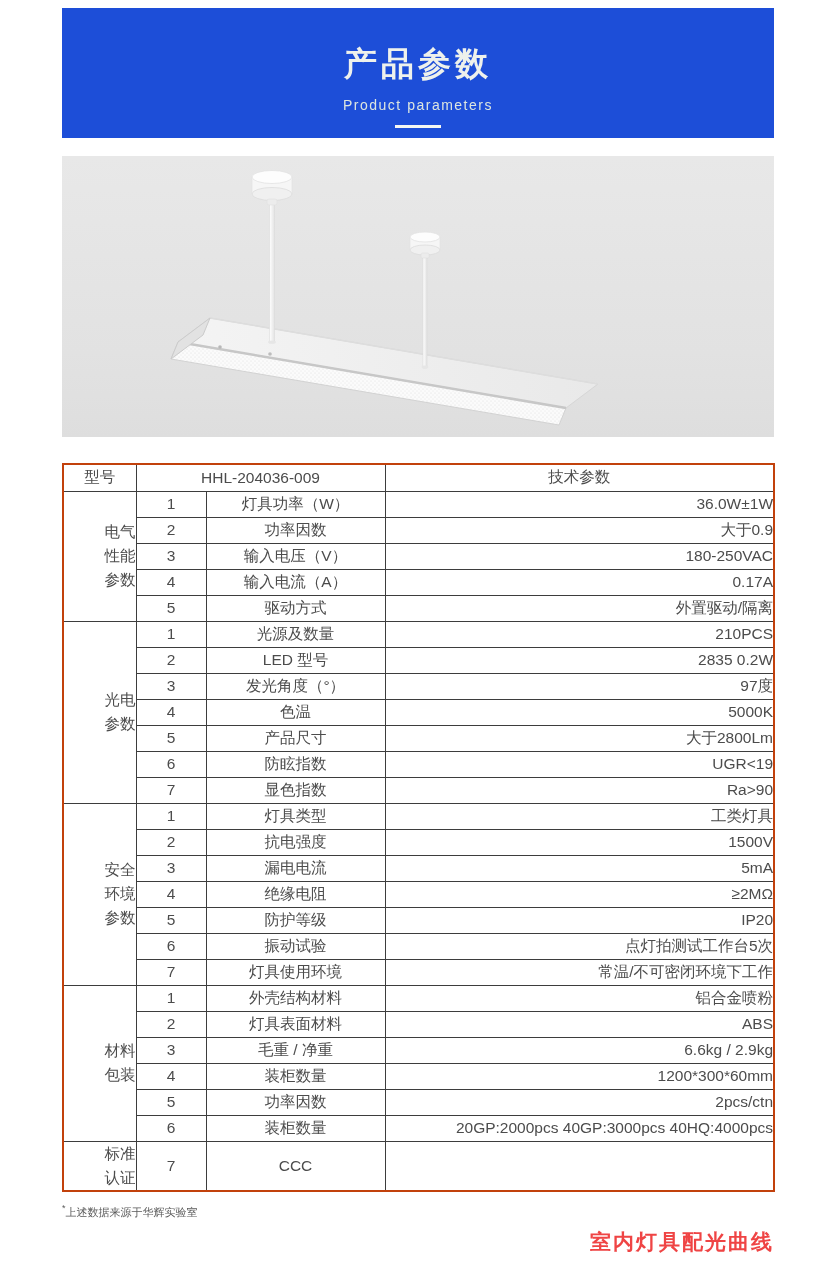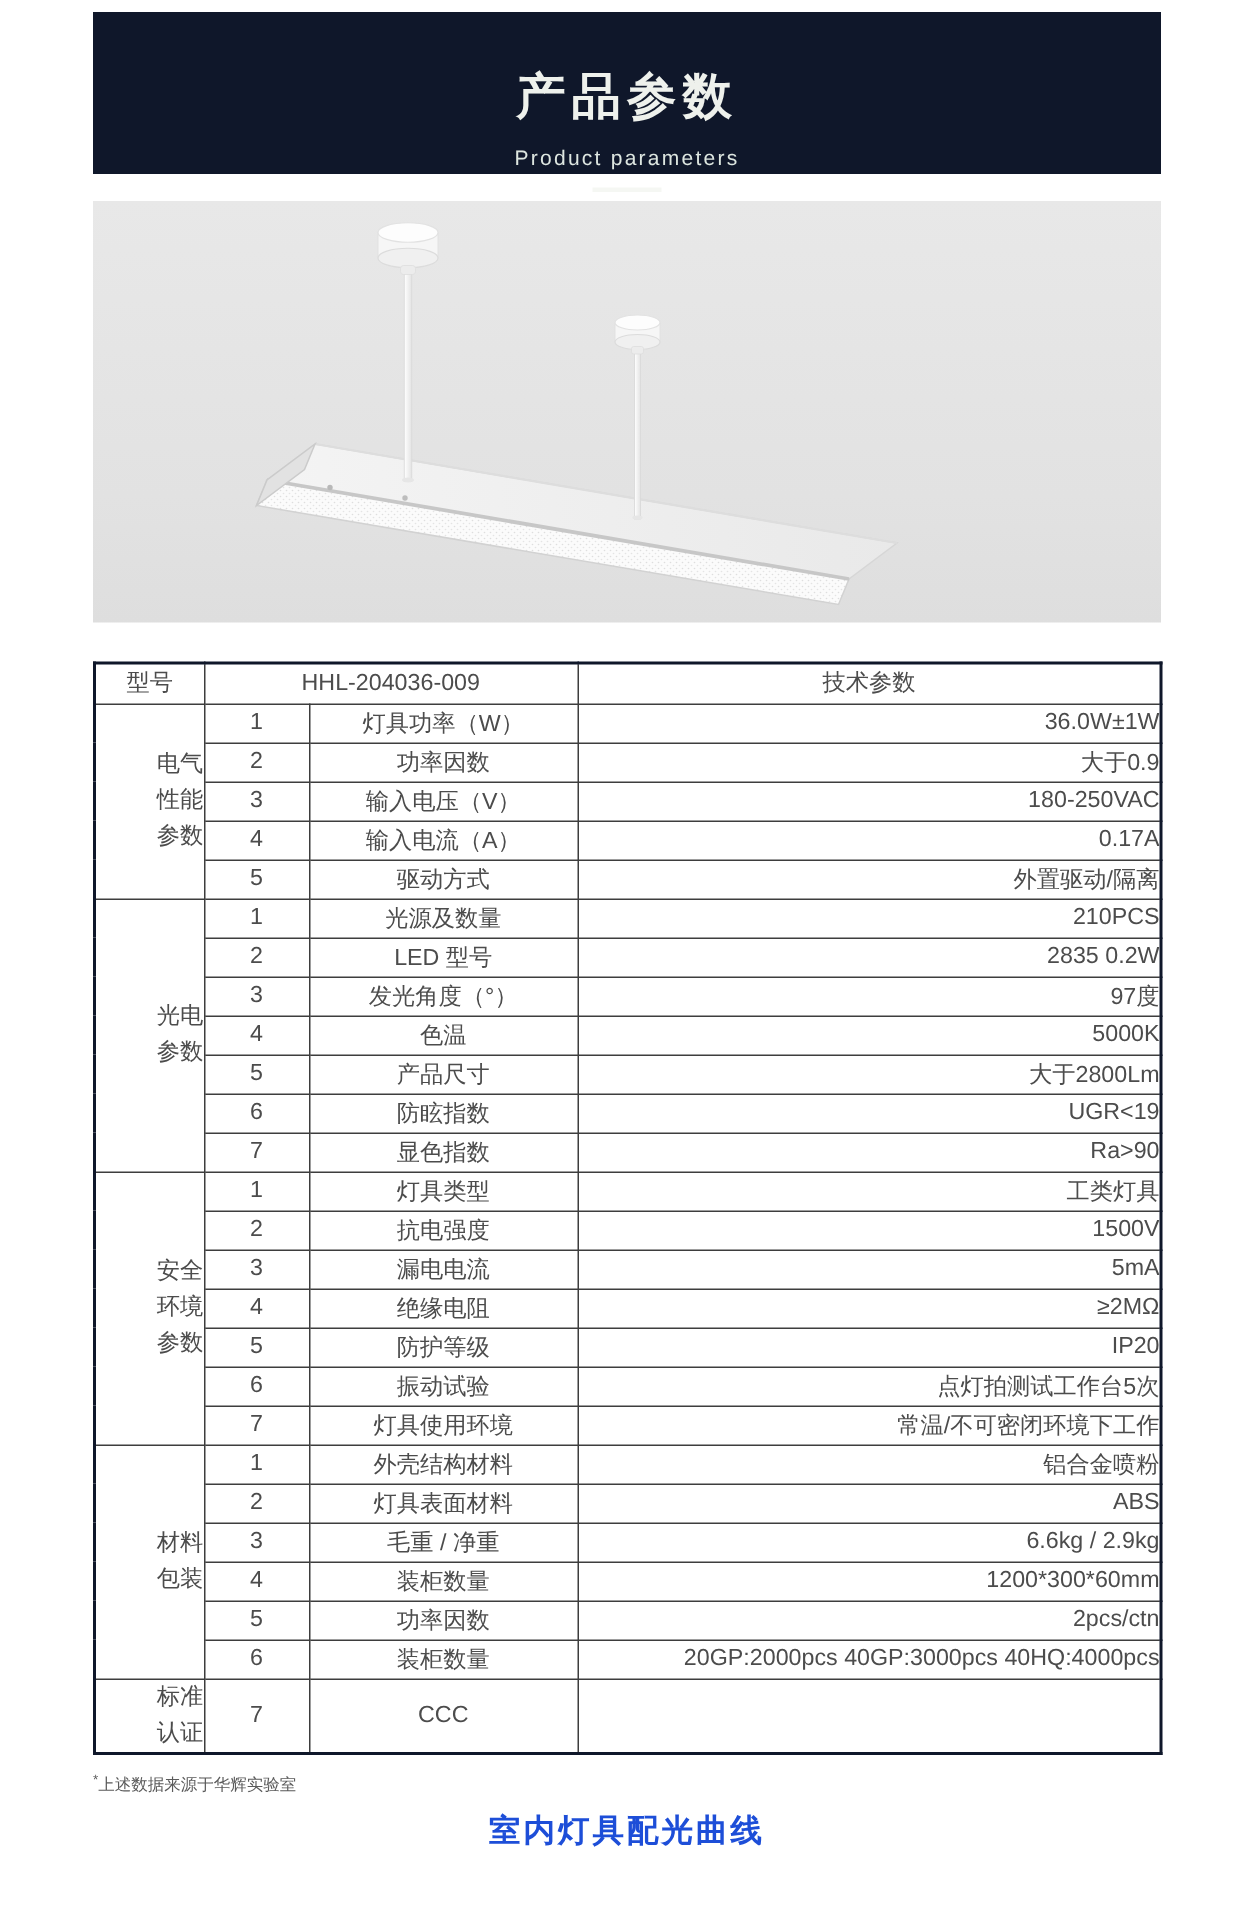--- a/index.html
+++ b/index.html
@@ -6,22 +6,22 @@
   html, body { background: #ffffff; }
   body {
     width: 836px; height: 1288px; margin: 0 auto;
     font-family: "Liberation Sans", "DejaVu Sans", sans-serif;
     color: #4c4c4c; overflow: hidden;
   }
   .content { width: 712px; margin: 0 auto; }
 
   
   .banner {
-    margin-top: 8px; height: 108px; text-align: center;
-    background: #0f172a;
+    margin-top: 8px; height: 130px; text-align: center;
+    background: #1d4ed8;
   }
   .banner-title {
     padding-top: 34px; font-size: 33px; font-weight: bold;
     letter-spacing: 4px; color: #eef1ec;
   }
   .banner-subtitle {
     margin-top: 10px; font-size: 14px; letter-spacing: 1.5px; color: #dde6e0;
   }
   .banner-underline {
     width: 46px; height: 3px; background: #f5f7f3; margin: 12px auto 0;
@@ -38,35 +38,35 @@
   
   table.spec {
     margin-top: 26px; width: 711px;
     border-collapse: collapse; table-layout: fixed;
     font-size: 15.5px; color: #4c4c4c;
   }
   table.spec th, table.spec td {
     border: 1px solid #3d3d3d; height: 26px;
     font-weight: normal; text-align: center; overflow: hidden;
   }
-  table.spec { border: 2px solid #0f172a; }
+  table.spec { border: 2px solid #c2410c; }
   table.spec .sec { line-height: 1.55; text-align: right; }
   table.spec .sec span { display: inline-block; width: 36px; word-break: break-all; }
   table.spec td.val { text-align: right; padding-left: 13px; }
   table.spec tr.tall td { height: 49px; }
   table.spec thead th { height: 27px; }
 
   
   .footnote {
     margin-top: 11px; text-align: left; font-size: 11px; color: #5a5a5a;
   }
   .footnote .star { vertical-align: super; font-size: 9px; }
   .bottom-title {
-    margin-top: 9px; text-align: center; font-size: 21px; font-weight: bold;
-    color: #1d4ed8; font-family: "Liberation Serif", "DejaVu Serif", serif;
+    margin-top: 9px; text-align: right; font-size: 21px; font-weight: bold;
+    color: #ef4444; font-family: "Liberation Serif", "DejaVu Serif", serif;
     letter-spacing: 2px;
   }
 </style>
 </head>
 <body>
 
 <div class="content">
 
   <div class="banner">
     <div class="banner-title">产品参数</div>

